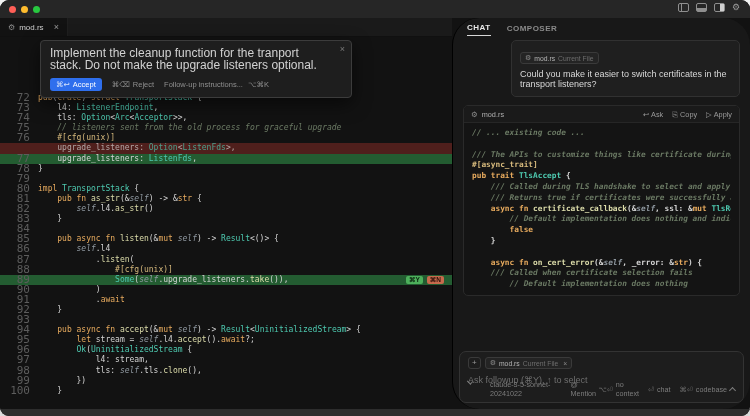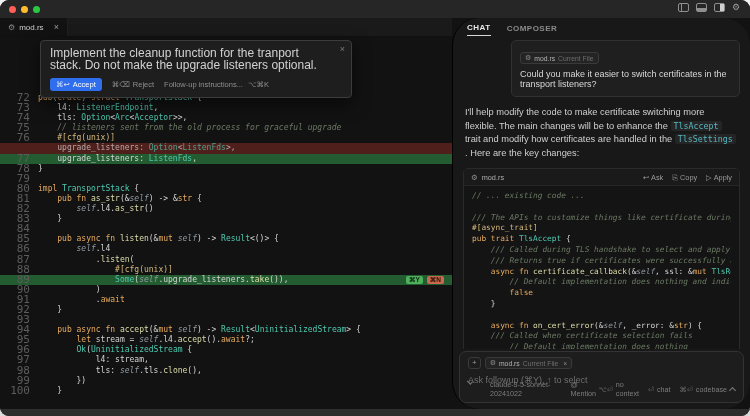--- a/index.html
+++ b/index.html
@@ -60,21 +60,21 @@
   .filechip .x{color:#8a8a8a;margin-left:2px;cursor:pointer;}
   .user-text{color:#d8d8d8;font-size:9px;margin-top:5px;}
   .assist{color:#cfcfcf;font-size:9.3px;line-height:13.5px;margin:9px 2px 0 2px;}
   .icode{font-family:"DejaVu Sans Mono",monospace;color:#56b6c2;background:rgba(255,255,255,.06);border-radius:2px;padding:0 3px;font-size:8.3px;}
   .code-card{margin-top:8px;background:#141414;border:1px solid #2a2a2a;border-radius:5px;overflow:hidden;}
   .cc-head{height:16px;background:#1a1a1a;border-bottom:1px solid #262626;display:flex;align-items:center;padding:0 7px;font-size:7.3px;color:#b0b0b0;}
   .cc-head .ficon{color:#8a8a8a;margin-right:4px;font-size:7.5px;}
   .cc-actions{margin-left:auto;display:flex;gap:9px;color:#9a9a9a;}
   .cc-actions span{cursor:pointer;display:flex;gap:2px;align-items:center;}
   .cc-body{padding:5px 8px;font-family:"DejaVu Sans Mono",monospace;font-size:7.8px;line-height:10.8px;}
-  .cc-body .row{height:10.8px;}
+  .cc-body .row{height:10.8px;font-weight:bold;}
   
   .input-box{position:absolute;left:6px;right:6px;bottom:6px;height:52px;background:#1d1d1d;border:1px solid #333;border-radius:7px;padding:5px 8px;box-sizing:border-box;}
   .chips-row{display:flex;gap:4px;align-items:center;}
   .addchip{border:1px solid #3a3a3a;color:#9a9a9a;border-radius:3px;font-size:8px;line-height:10px;padding:0 3px;cursor:pointer;}
   .placeholder{color:#6e6e6e;font-size:9px;margin-top:6px;}
   .input-foot{position:absolute;left:8px;right:8px;bottom:4px;display:flex;align-items:center;font-size:7.2px;color:#7d7d7d;}
   .model{display:flex;align-items:flex-start;gap:18px;cursor:pointer;}
   .chev{display:inline-block;width:4px;height:4px;border-left:1px solid #7d7d7d;border-bottom:1px solid #7d7d7d;transform:rotate(-45deg);margin-top:-1px;}
   .chev.up{transform:rotate(135deg);margin-top:2px;}
   .mention{margin-left:10px;cursor:pointer;}
@@ -174,21 +174,20 @@
       <div class="chat-scroll">
         <div class="user-card">
           <span class="filechip">
             <span class="ficon">⚙</span>
             <span>mod.rs</span>
             <span class="badge">Current File</span>
           </span>
           <div class="user-text">Could you make it easier to switch certificates in the transport listeners?</div>
         </div>
 
-        <div class="assist" id="assist-para">I'll help modify the code to make certificate switching more flexible. The main changes will be to enhance the <span class="icode">TlsAccept</span> trait and modify how certificates are handled in the <span class="icode">TlsSettings</span> . Here are the key changes:</div>
 
         <div class="code-card">
           <div class="cc-head">
             <span class="ficon">⚙</span>
             <span>mod.rs</span>
             <span class="cc-actions">
               <span>
                   <i style="font-style:normal">↩</i>
                   <b style="font-weight:normal">Ask</b>
                 </span>

